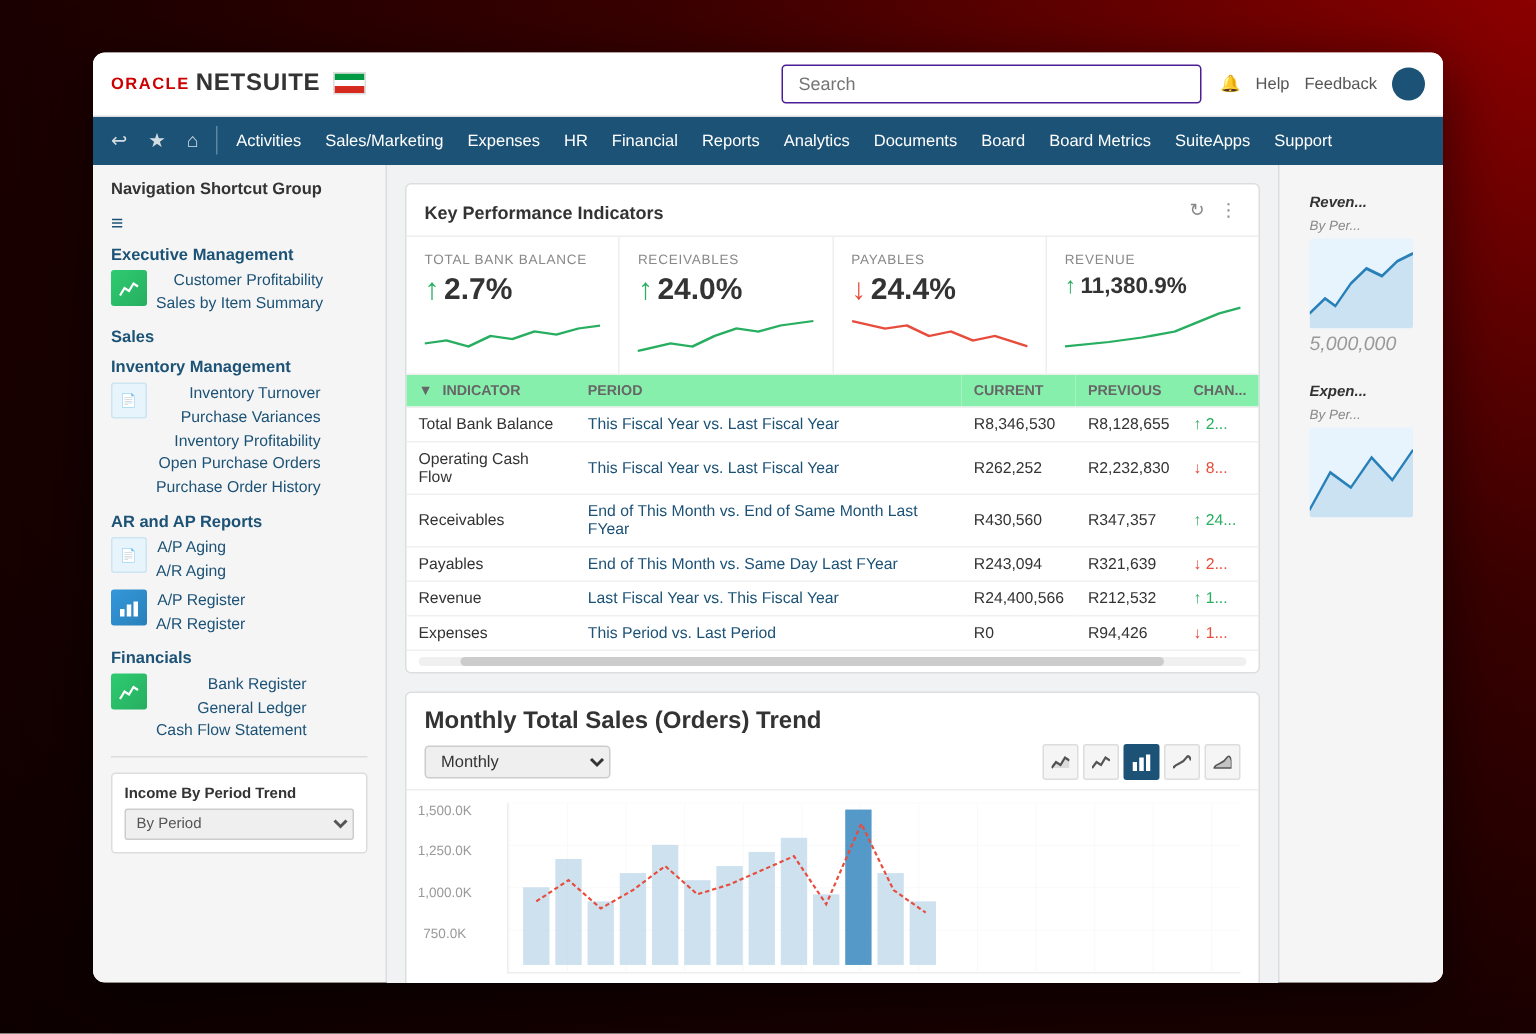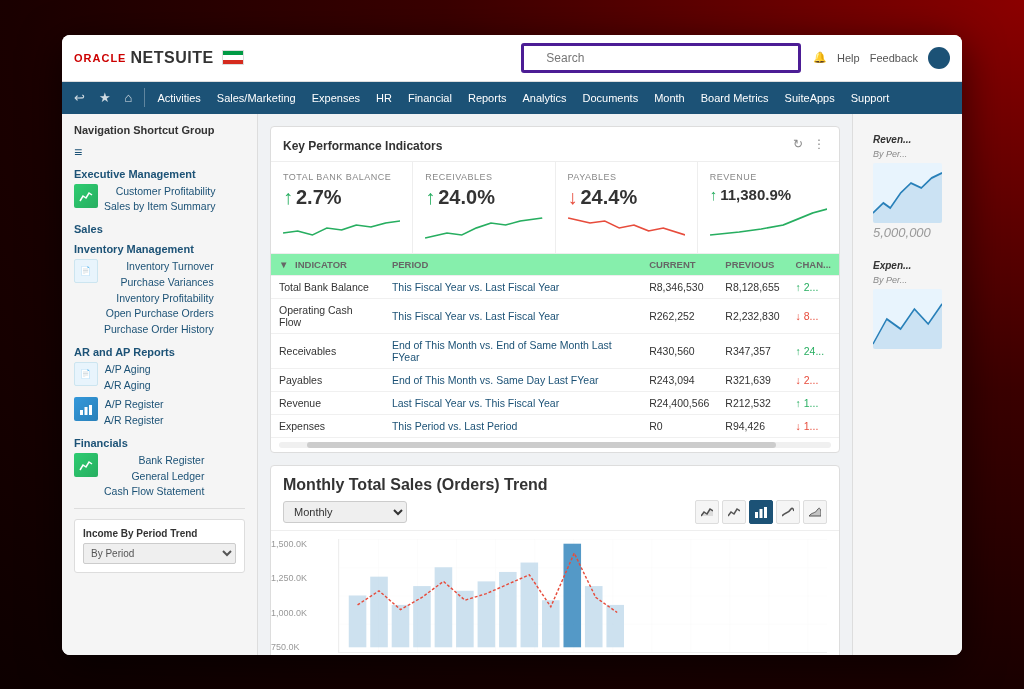--- a/index.html
+++ b/index.html
@@ -60,22 +60,22 @@
       position: relative;
       overflow: hidden;
     }
     .search-bar {
       flex: 1;
       max-width: 280px;
       margin-left: auto;
     }
     .search-bar input {
       width: 100%;
-      padding: 5px 28px 5px 22px;
-      border: 3px solid #4c1d95;
+      padding: 5px 28px 5px 10px;
+      border: 1px solid #4c1d95;
       border-radius: 3px;
       font-size: 12px;
       outline: none;
     }
     .header-actions {
       display: flex;
       align-items: center;
       gap: 10px;
       font-size: 11px;
       color: #555;
@@ -384,26 +384,26 @@
     }
     .trend-chart {
       padding: 8px 12px;
       height: 130px;
       position: relative;
     }
     .chart-y-labels {
       position: absolute;
       left: 0;
       top: 8px;
-      bottom: 8px;
+      bottom: 29px;
       width: 55px;
       display: flex;
       flex-direction: column;
       justify-content: space-between;
-      align-items: flex-start;
+      align-items: center;
       padding-right: 4px;
     }
     .y-label {
       font-size: 9px;
       color: #999;
     }
     .chart-area {
       margin-left: 55px;
       height: 100%;
       position: relative;
@@ -494,21 +494,21 @@
       <span class="nav-icon-btn">⌂</span>
     </div>
     <span class="nav-item">Activities</span>
     <span class="nav-item">Sales/Marketing</span>
     <span class="nav-item">Expenses</span>
     <span class="nav-item">HR</span>
     <span class="nav-item">Financial</span>
     <span class="nav-item">Reports</span>
     <span class="nav-item">Analytics</span>
     <span class="nav-item">Documents</span>
-    <span class="nav-item">Month</span>
+    <span class="nav-item">Board</span>
     <span class="nav-item">Board Metrics</span>
     <span class="nav-item">SuiteApps</span>
     <span class="nav-item">Support</span>
   </div>
 
   <div class="main-content">
 
     <div class="sidebar">
       <div class="sidebar-title">Navigation Shortcut Group</div>
       <div class="nav-shortcut-icon">≡</div>

